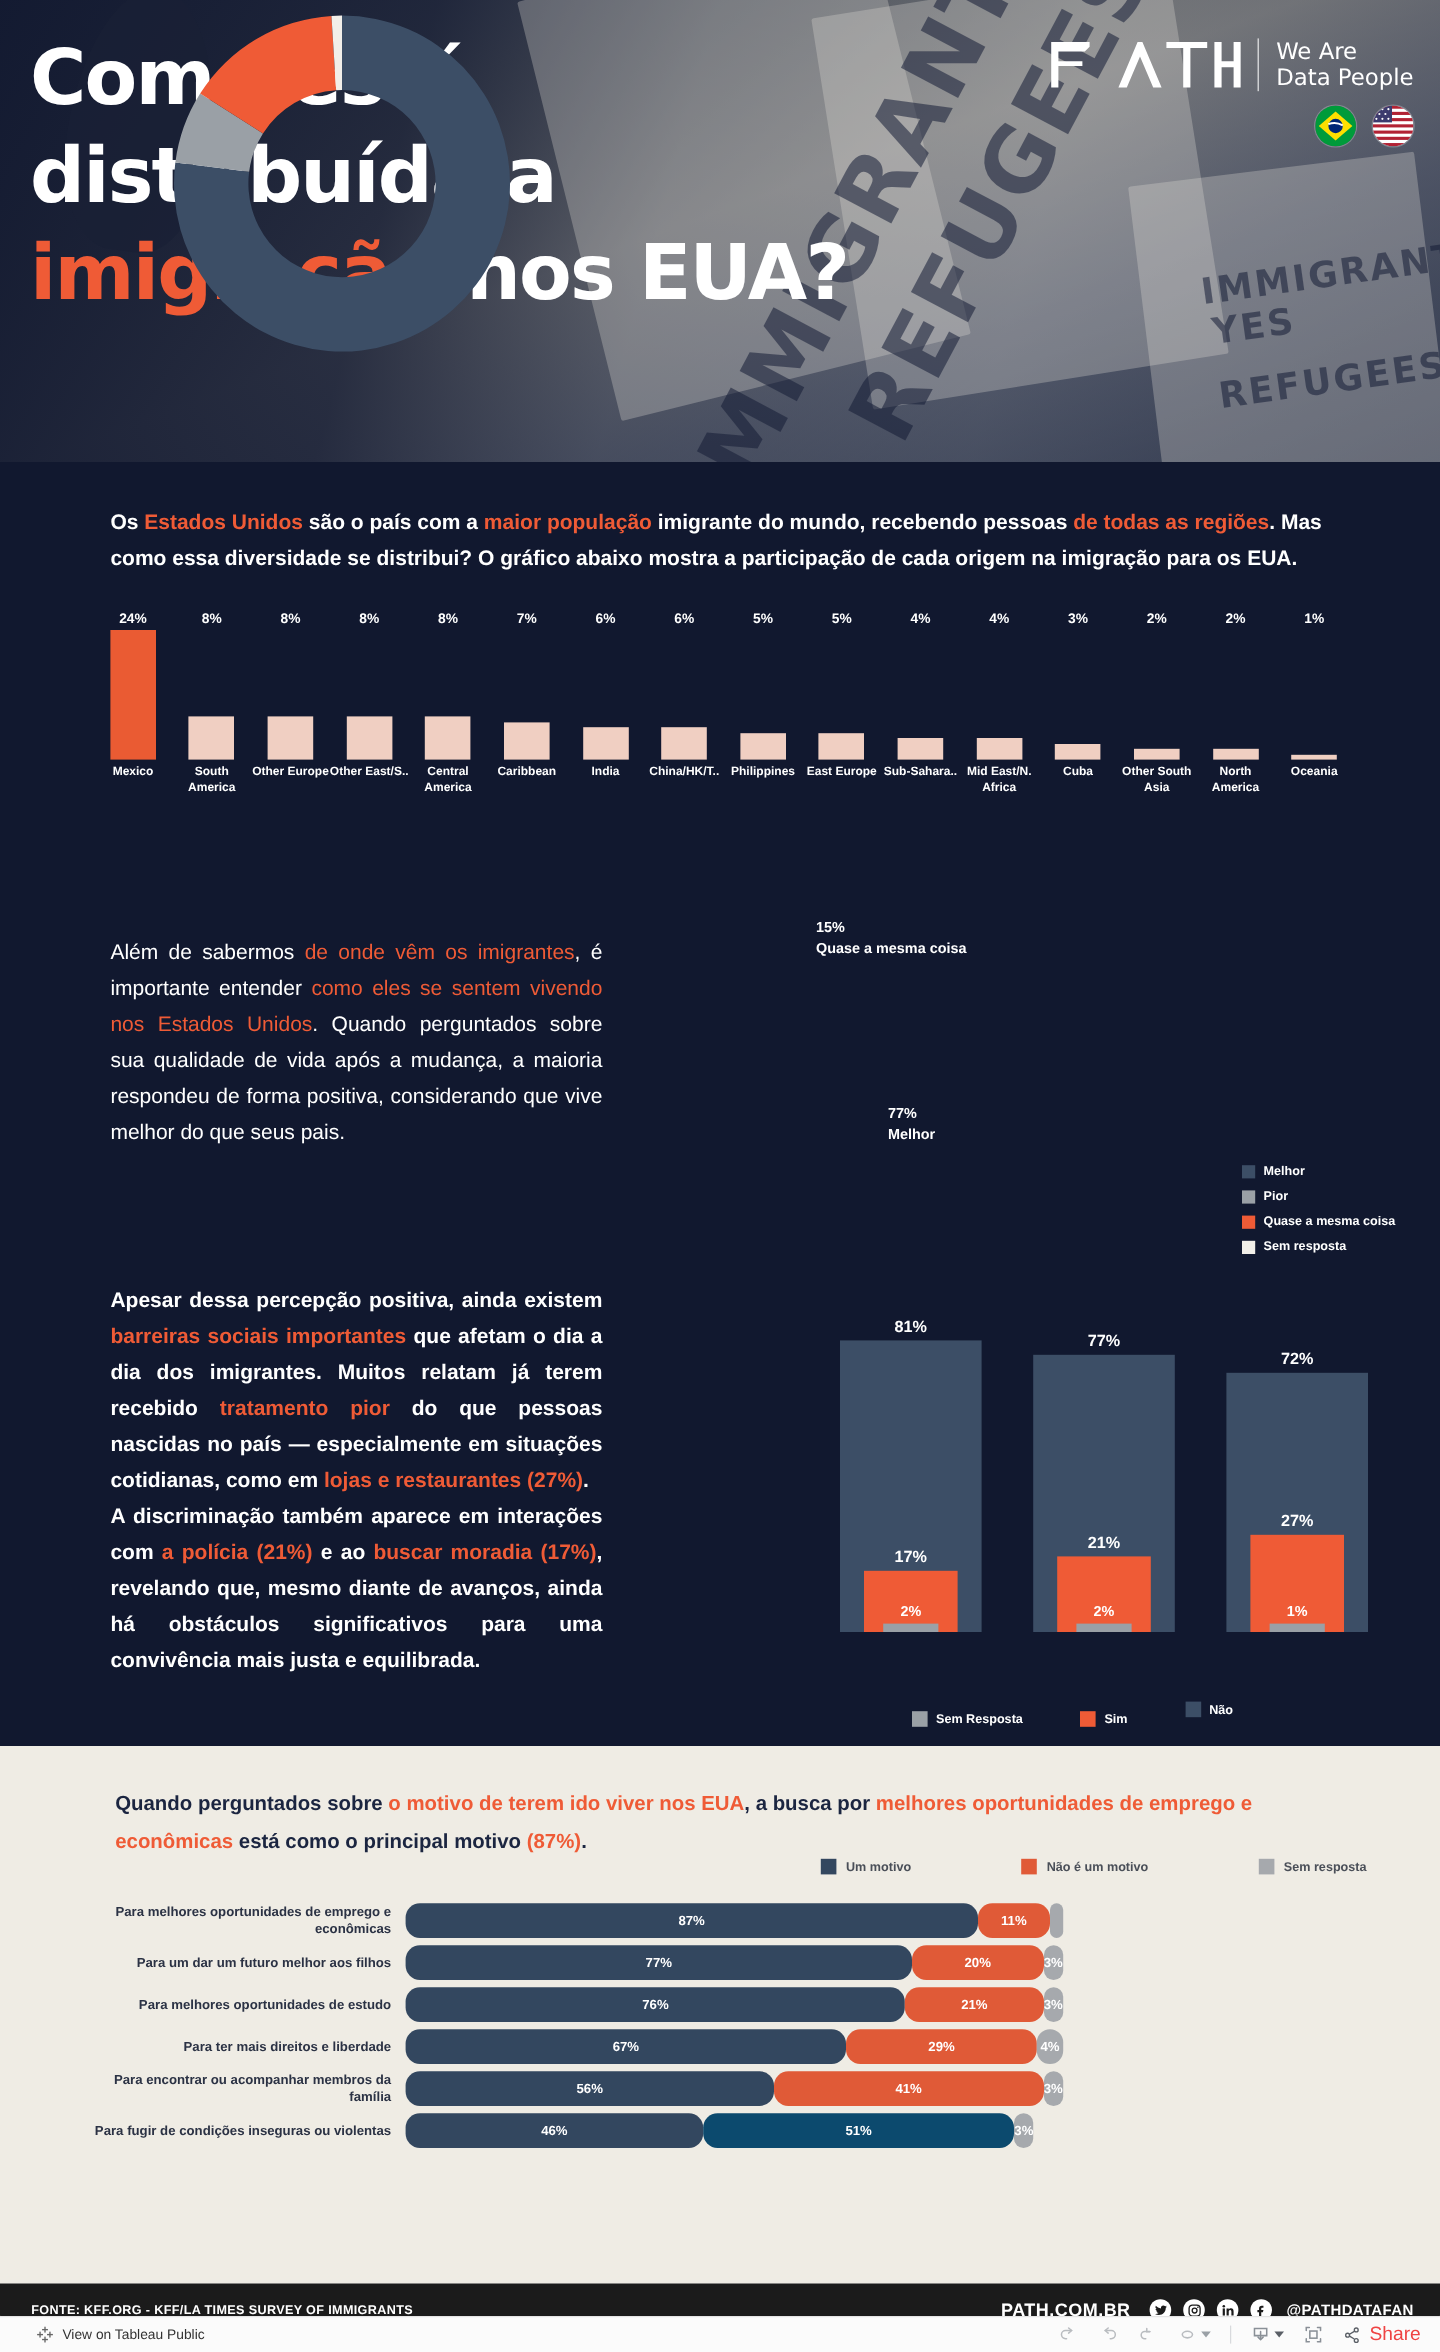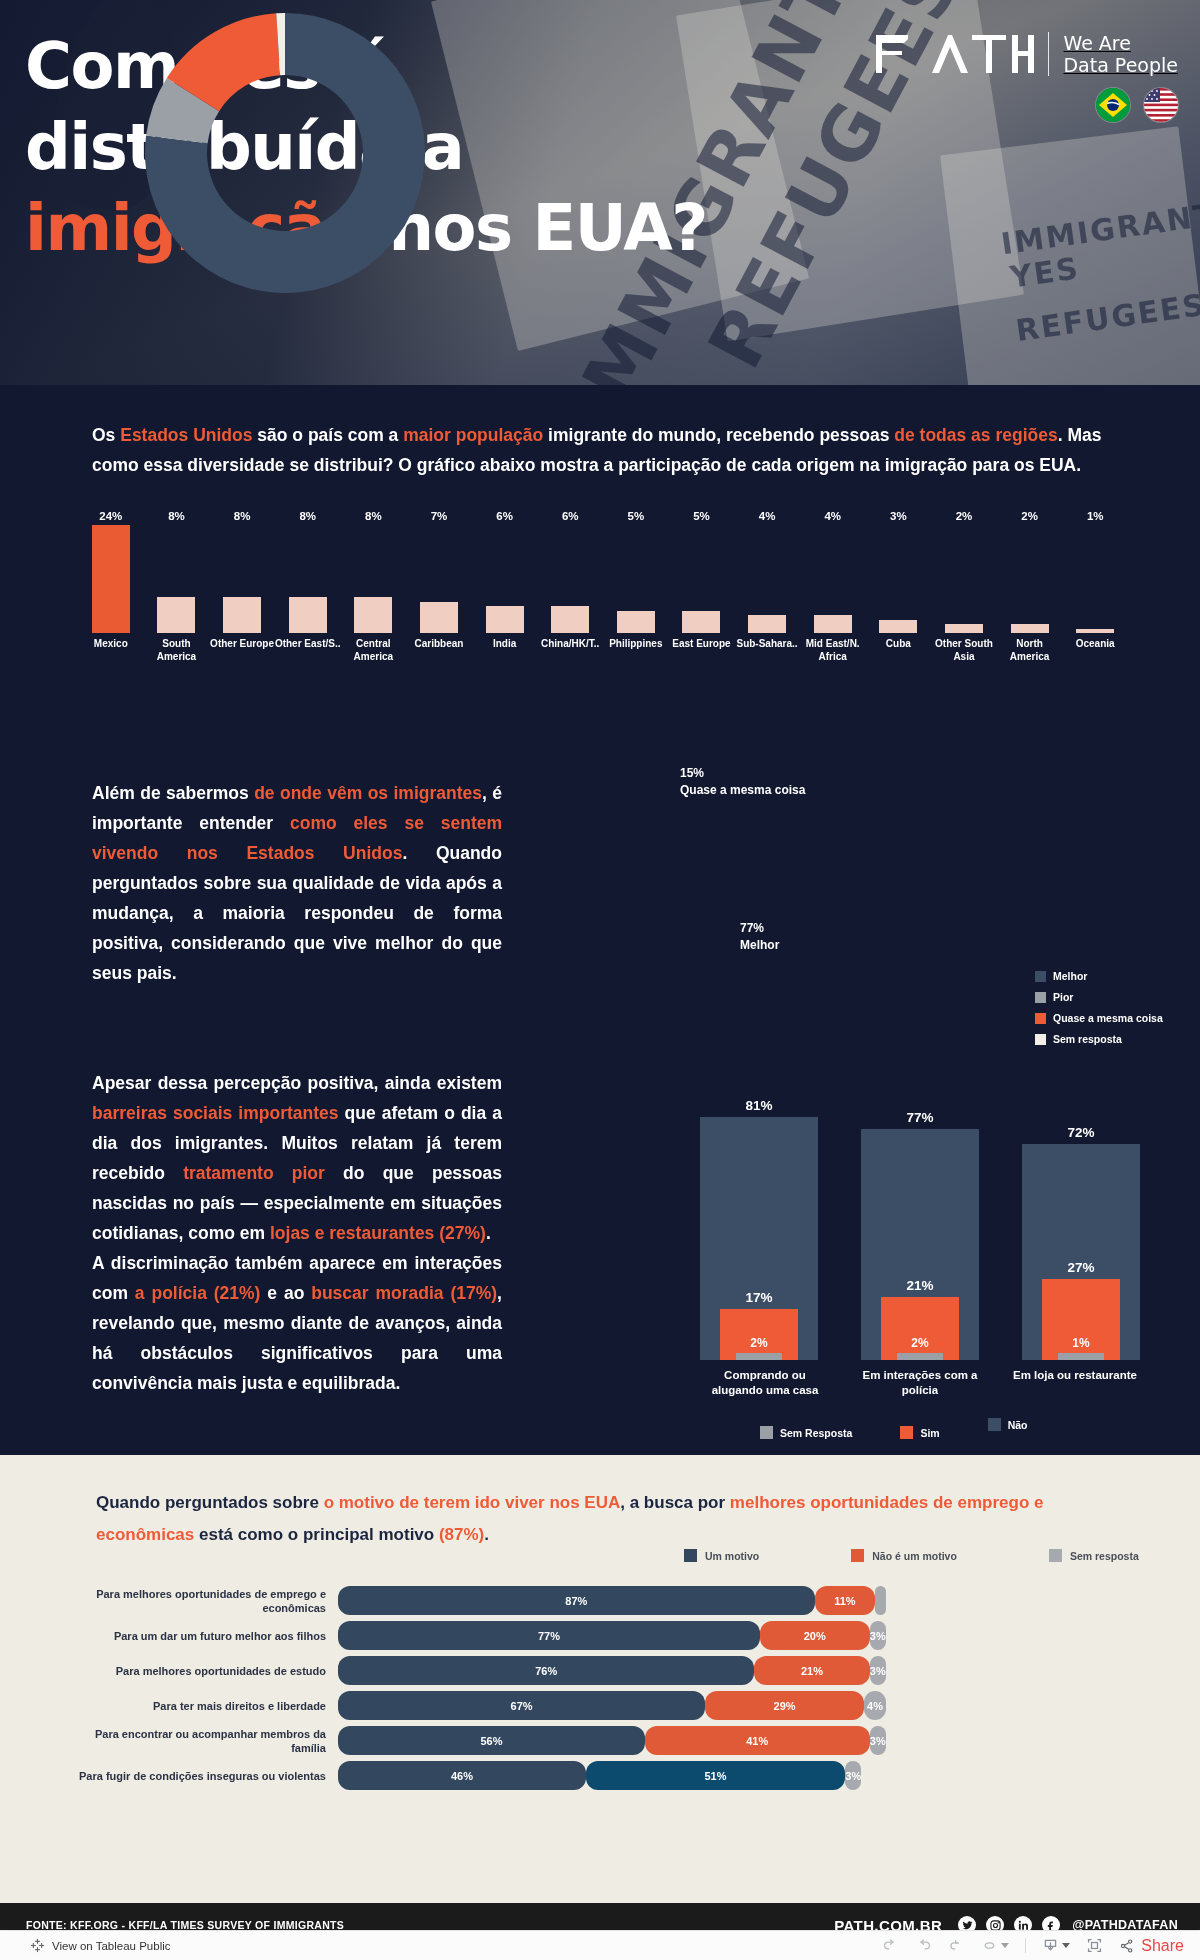--- a/index.html
+++ b/index.html
@@ -61,21 +61,21 @@
     font-weight: 700;
     font-size: 64px;
     line-height: 81px;
     color: #ffffff;
     letter-spacing: -1.5px;
   }
   .title .accent { color: #ef5b36; }
 
   .logo-wrap {
     position: absolute; right: 22px; top: 32px;
-    display: flex; align-items: center; gap: 14px; text-decoration: underline;
+    display: flex; align-items: center; gap: 14px;
   }
   .logo-mark {
     display: flex; align-items: center; gap: 7px;
   }
   .logo-mark svg { display: block; }
   .logo-div { width: 1.5px; height: 44px; background: rgba(255,255,255,0.85); }
   .logo-tag {
     font-family: "DejaVu Sans", sans-serif;
     font-size: 19px; line-height: 22px; color: #ffffff; font-weight: 400;
   }
@@ -106,21 +106,21 @@
     position: absolute; bottom: 100%; margin-bottom: 3px;
     font-size: 11.5px; font-weight: 700; color: #ffffff; white-space: nowrap;
   }
   .olabels { position: absolute; left: 0; top: 112px; width: 1050px; display: flex; }
   .olab {
     font-size: 10px; font-weight: 700; color: #ffffff;
     text-align: center; line-height: 13px;
   }
 
   
-  .s2-text { position: absolute; left: 92px; top: 778px; width: 410px; text-align: justify; font-weight: 700; }
+  .s2-text { position: absolute; left: 92px; top: 778px; width: 410px; text-align: justify; font-weight: 400; }
   .donut-svg { position: absolute; left: 140px; top: 8px; }
   .donut-cb { position: absolute; font-size: 12px; font-weight: 700; color: #fff; line-height: 17px; }
   .cb-a { left: 680px; top: 765px; }
   .cb-b { left: 740px; top: 920px; }
   .donut-legend { position: absolute; left: 1035px; top: 970px; }
   .lg-row { display: flex; align-items: center; gap: 7px; margin-bottom: 9px; }
   .lg-sw { width: 11px; height: 11px; }
   .lg-tx { font-size: 10.5px; font-weight: 700; color: #ffffff; white-space: nowrap; }
 
   
@@ -438,25 +438,20 @@
         <div class="dgroup">
           <div class="dbar nao" style="height: 216px;"></div>
           <div class="dbar sim" style="height: 81px;"></div>
           <div class="dbar sem" style="height: 7px;"></div>
           <div class="dval" style="bottom: 220px; left: 0px;">72%</div>
           <div class="dval" style="bottom: 85px; left: 0px;">27%</div>
           <div class="dval in" style="bottom: 10px; left: 0px;">1%</div>
         </div>
       </div>
   </div>
-  <div class="dlabels" id="disc-labels" style="left:700px;">
-      <div class="dlab">Comprando ou alugando uma casa</div>
-      <div class="dlab">Em interações com a polícia</div>
-      <div class="dlab">Em loja ou restaurante</div>
-    </div>
   <div class="disc-legend" id="disc-legend">
       <div class="lg-row" style="margin-bottom: 0px;">
         <div class="lg-sw" style="width: 13px; height: 13px; background: rgb(154, 160, 166);"></div>
         <div class="lg-tx">Sem Resposta</div>
       </div>
       <div class="lg-row" style="margin-bottom: 0px;">
         <div class="lg-sw" style="width: 13px; height: 13px; background: rgb(239, 91, 54);"></div>
         <div class="lg-tx">Sim</div>
       </div>
       <div class="lg-row" style="margin-bottom: 16px;">

